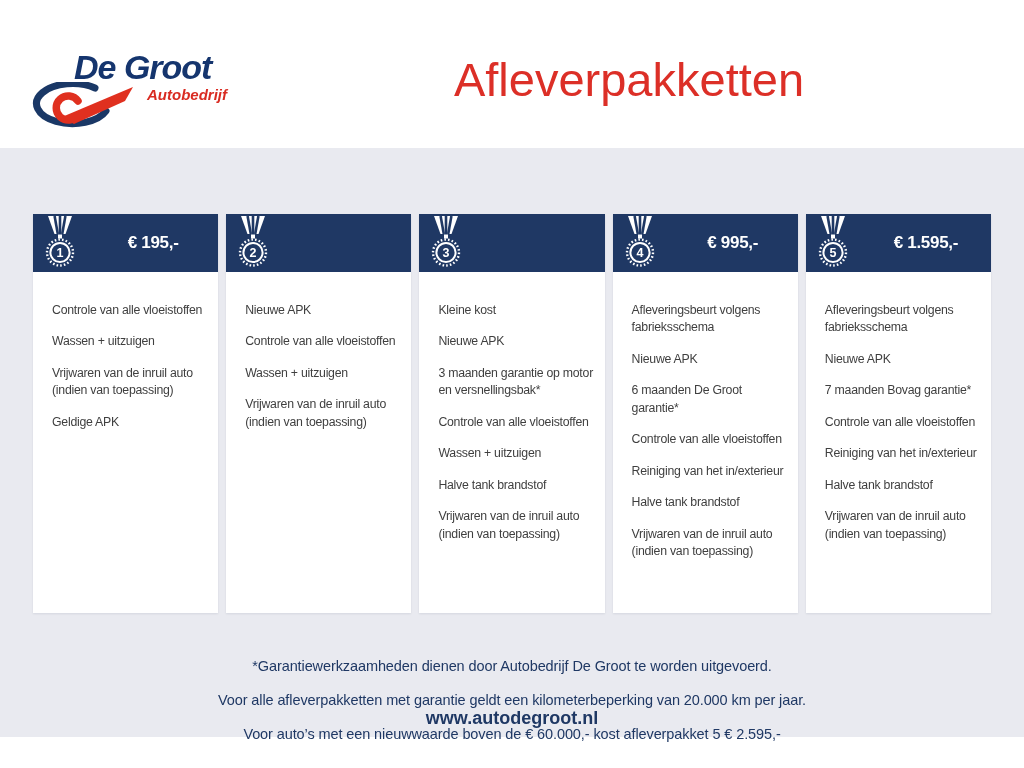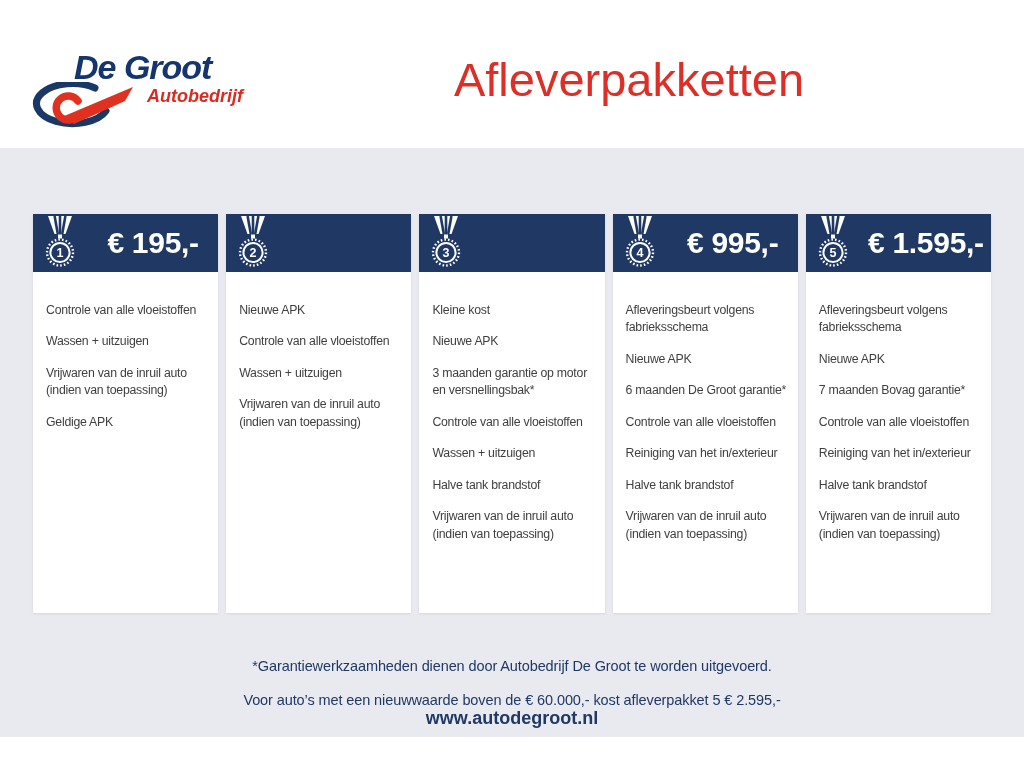--- a/index.html
+++ b/index.html
@@ -14,21 +14,21 @@
   .top{height:148px;background:#fff;display:flex;align-items:stretch;flex:none;}
   .logo{position:relative;width:250px;height:148px;flex:none;}
   .logo-mark{position:absolute;left:32px;top:82px;}
   .logo-name{
     position:absolute;left:74px;top:48px;
     font-size:34px;font-weight:bold;font-style:italic;
     color:#15356E;letter-spacing:-1px;white-space:nowrap;
   }
   .logo-sub{
     position:absolute;left:147px;top:86px;
-    font-size:18px;font-weight:bold;font-style:italic;
+    font-size:15px;font-weight:bold;font-style:italic;
     color:#D92B21;white-space:nowrap;
   }
   .title{
     flex:1;margin:0;padding-top:52px;padding-right:16px;
     text-align:center;font-weight:400;font-size:47px;color:#DC2F27;
   }
 
   
   .content{flex:1;background:#E9EAF0;position:relative;}
   .grid{
@@ -36,26 +36,26 @@
     display:grid;grid-template-columns:repeat(5,1fr);gap:8px;
   }
   .card{background:#fff;height:399px;box-shadow:0 1px 2px rgba(40,50,80,0.10);}
   .card-head{
     height:58px;background:#1F3864;
     display:flex;align-items:flex-start;overflow:hidden;
   }
   .medal{flex:none;margin:2px 0 0 9px;}
   .price{
     flex:1;align-self:center;text-align:center;padding-left:10px;
-    color:#fff;font-weight:bold;font-size:30px;letter-spacing:-0.3px;
+    color:#fff;font-weight:bold;font-size:17px;letter-spacing:-0.3px;
     white-space:nowrap;
   }
   .card-body{padding:30px 11px 0 13px;}
   .item{
-    margin:0 0 14px 0;
+    margin:0 0 14px 6px;
     font-size:12.3px;line-height:1.42;letter-spacing:-0.25px;
     color:#3F3F3F;
   }
 
   
   .notes{
     position:absolute;left:0;right:0;top:496px;
     text-align:center;color:#1F3864;
     font-size:14.5px;line-height:24px;letter-spacing:-0.1px;
   }
@@ -201,20 +201,21 @@
           <p class="item">Reiniging van het in/exterieur</p>
           <p class="item">Halve tank brandstof</p>
           <p class="item">Vrijwaren van de inruil auto (indien van toepassing)</p>
         </div>
       </section>
 
     </div>
 
     <div class="notes">
       <p>*Garantiewerkzaamheden dienen door Autobedrijf De Groot te worden uitgevoerd.</p>
+      <p>Voor alle afleverpakketten met garantie geldt een kilometerbeperking van 20.000 km per jaar.</p>
       <p>Voor auto’s met een nieuwwaarde boven de € 60.000,- kost afleverpakket 5 € 2.595,-</p>
     </div>
 
     <div class="site">www.autodegroot.nl</div>
   </main>
 
   <div class="bottom-band"></div>
 </div>
 
 </body></html>

